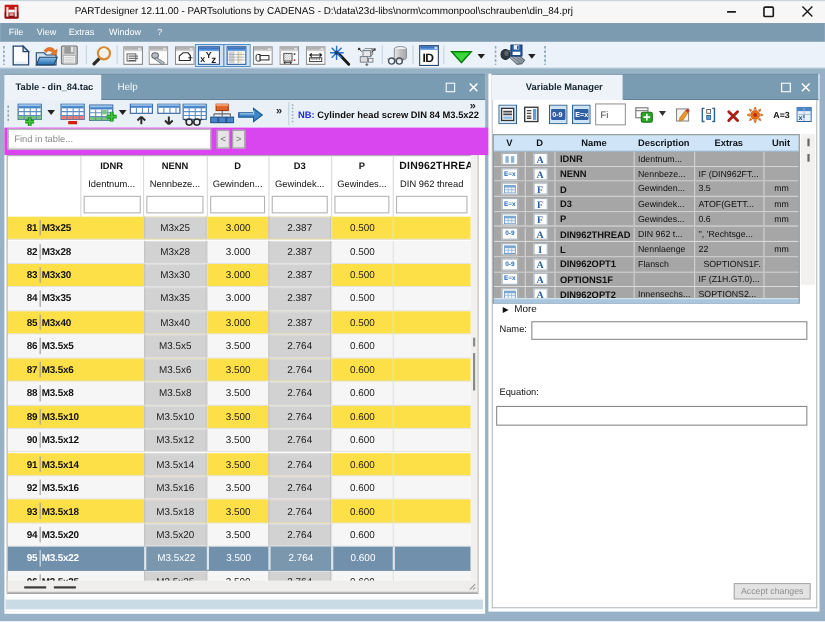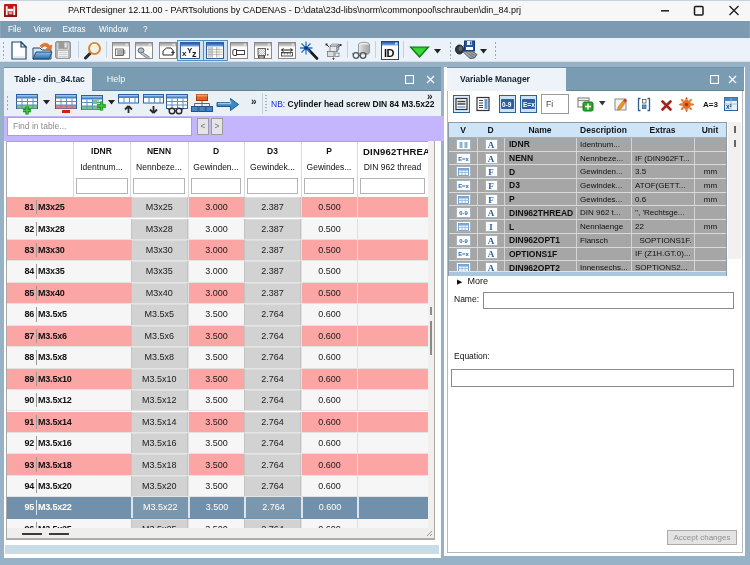--- a/index.html
+++ b/index.html
@@ -26,30 +26,30 @@
 #rpanel { position:absolute; left:444px; top:67px; width:301px; height:489px; background:#ffffff; }
 
 
 .tabbar { position:absolute; top:0; height:24px; background:#7a9cb2; border-top:1px solid #6f90a6; }
 .atab { position:absolute; top:0px; height:23px; background:#edf3f8; color:#15242f; font-size:8.5px; font-weight:700; text-align:center; line-height:23px; }
 .itab { position:absolute; top:0px; height:23px; color:#f4f8fa; font-size:9px; text-align:center; line-height:23px; }
 .maxico, .clsico { position:absolute; top:7px; width:9px; height:9px; }
 
 
 #ltb { position:absolute; left:0; top:24px; width:437px; height:25px; background:#e9f1f7; }
-#lsearch { position:absolute; left:0; top:49px; width:503px; height:25px; background:#c4b5fd; }
+#lsearch { position:absolute; left:0; top:49px; width:503px; height:25px; background:#d946ef; }
 #findbox { position:absolute; left:3px; top:1px; width:185px; height:19px; background:#ffffff; border:1px solid #a9a9a9; color:#8b8b8b; font-size:8.5px; line-height:17px; padding-left:5px; }
 .pgbtn { position:absolute; top:2px; width:12px; height:17px; background:#e5e5e5; border:1px solid #9d9d9d; color:#707070; font-size:8.5px; text-align:center; line-height:15px; }
 
 
 #ltable { position:absolute; left:2px; top:74px; width:429px; height:399px; background:#ffffff; border:1px solid #a8a8a8; }
 .hcell { position:absolute; font-size:8.5px; color:#111; text-align:center; white-space:nowrap; }
 .vline { position:absolute; width:1px; background:#d9d9d9; }
 .filtbox { position:absolute; height:16px; background:#fff; border:1px solid #b4b4b4; }
-.trow { position:absolute; left:0px; width:421px; border-bottom:1px solid #e3e3e3; background:#fca5a5; }
+.trow { position:absolute; left:0px; width:421px; border-bottom:1px solid #e3e3e3; background:#fde047; }
 .trow.odd { background:#f6f6f6; }
 .rh { position:absolute; left:0; top:0; width:66px; height:100%; }
 .rn { position:absolute; right:39px; top:50%; transform:translateY(-50%); font-size:9px; letter-spacing:-0.2px; font-weight:700; color:#111; }
 .rsep { position:absolute; left:29px; top:3px; bottom:3px; width:1px; background:#9a9a9a; }
 .rl { position:absolute; left:31px; top:50%; transform:translateY(-50%); font-size:9px; letter-spacing:-0.2px; font-weight:700; color:#111; white-space:nowrap; }
 .c { position:absolute; top:0; height:100%; font-size:9px; color:#1a1a1a; text-align:center; display:flex; align-items:center; justify-content:center; }
 .c.idnr { left:66px; width:57.5px; }
 .c.nenn { left:123.5px; width:57.5px; }
 .c.d    { left:181px; width:56px; border-left:1px solid #e0e0e0; }
 .c.d3   { left:237px; width:57px; }
@@ -437,21 +437,21 @@
           <rect x="7.8" y="12.5" width="6.5" height="5" fill="#4584c8" stroke="#24508a"></rect>
           <rect x="15" y="12.5" width="6.5" height="5" fill="#4584c8" stroke="#24508a"></rect>
         </svg>
 <svg style="position:absolute; left:212px; top:6px;" width="24" height="15" viewBox="0 0 24 15">
           <path d="M1 5.5h13.5V1.5l8 6-8 6V9.5H1z" fill="#3f87c8" stroke="#1d5a92"></path>
           <path d="M2 6.5h12.5V3.5" fill="none" stroke="#9cc8ec" stroke-width="1.3"></path>
         </svg>
       <span style="position:absolute; left:247px; top:5px; font-size:10px; font-weight:700; color:#222;">»</span>
       <div style="position:absolute; left:258px; top:2px; width:1px; height:21px; background:#c2d2dc;"></div>
         <div style="position:absolute; left:261px; top:3px; width:2px; height:19px; background-image:radial-gradient(circle, #9ab0c0 40%, transparent 45%); background-size:2px 3px;"></div>
-      <div style="position:absolute; left:267px; top:8px; font-size:8.5px; white-space:nowrap;"><span style="color:#1f2ae0; font-weight:400;">NB:</span> <span style="color:#101010; font-weight:700;">Cylinder head screw DIN 84 M3.5x22</span></div>
+      <div style="position:absolute; left:267px; top:8px; font-size:8.5px; white-space:nowrap;"><span style="color:#1f2ae0; font-weight:700;">NB:</span> <span style="color:#101010; font-weight:700;">Cylinder head screw DIN 84 M3.5x22</span></div>
       <span style="position:absolute; left:423px; top:0px; font-size:10px; font-weight:700; color:#222;">»</span>
     </div>
     <div id="lsearch">
       <div id="findbox">Find in table...</div>
       <div class="pgbtn" style="left:193px;">&lt;</div>
       <div class="pgbtn" style="left:207px;">&gt;</div>
     </div>
 
     <div id="ltable">
       <div class="hcell" style="left:66px; width:57px; top:4px; font-weight:700;">IDNR</div>
@@ -702,21 +702,21 @@
           <path d="M7 2l-5 5M7 5l-2 2" stroke="#9a9a9a" stroke-width="1"></path>
         </svg>
     </div>
 
     <div style="position:absolute; left:1px; top:476px; width:434px; height:13px; background:#c9dce6; border-top:2px solid #ffffff; border-bottom:2px solid #ffffff;"></div>
   </div>
 
   <div id="rpanel">
     <div class="tabbar" style="left:3px; width:297px;">
       <div style="position:absolute;left:0;top:0;width:3px;height:24px;background:#eef4f8;"></div>
-      <div class="atab" style="left:2px; width:117px; text-align:left; padding-left:11px;">Variable Manager</div>
+      <div class="atab" style="left:2px; width:117px; text-align:center; padding-left:11px;">Variable Manager</div>
       <div style="position:absolute; left:120px; right:0; bottom:0; height:1px; background:#628299;"></div>
         <svg class="maxico" style="left:263px;" viewBox="0 0 9 9">
           <rect x="0.5" y="0.5" width="8" height="8" fill="none" stroke="#fff" stroke-width="1.2"></rect>
         </svg>
       <svg class="clsico" style="left:281px;" viewBox="0 0 9 9">
           <path d="M1 1l7 7M8 1L1 8" stroke="#fff" stroke-width="1.3"></path>
         </svg>
     </div>
     <div id="rcontent" style="position:absolute;left:3px;top:24px;width:296px;height:462px;border:1px solid #b4bac0;border-top:none;background:#ffffff;"></div>
     <div id="rtb">

